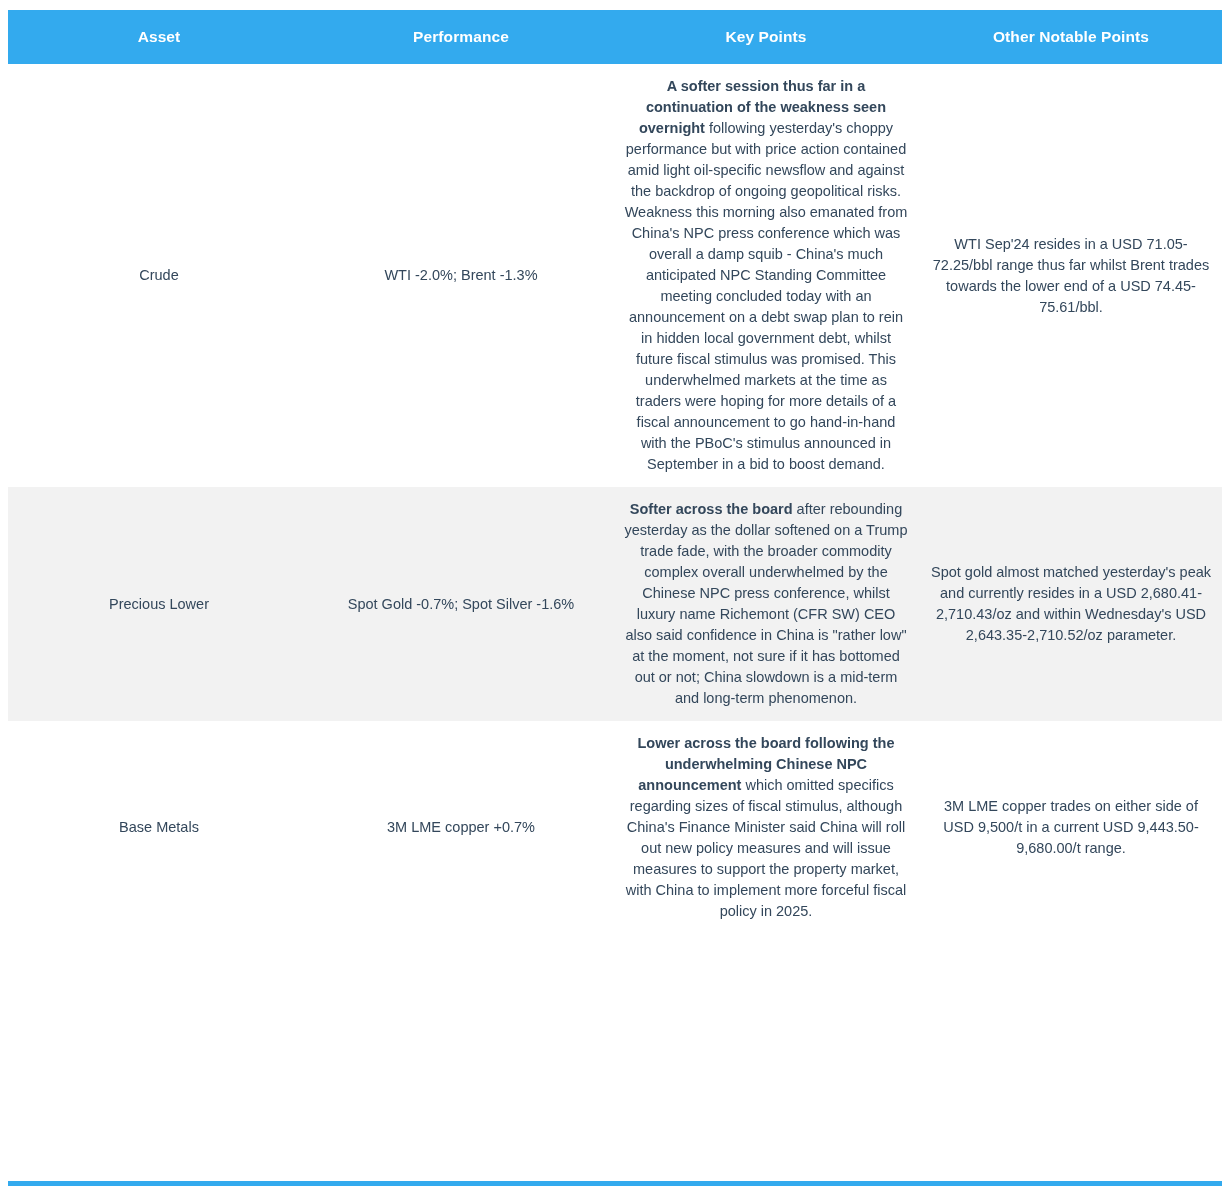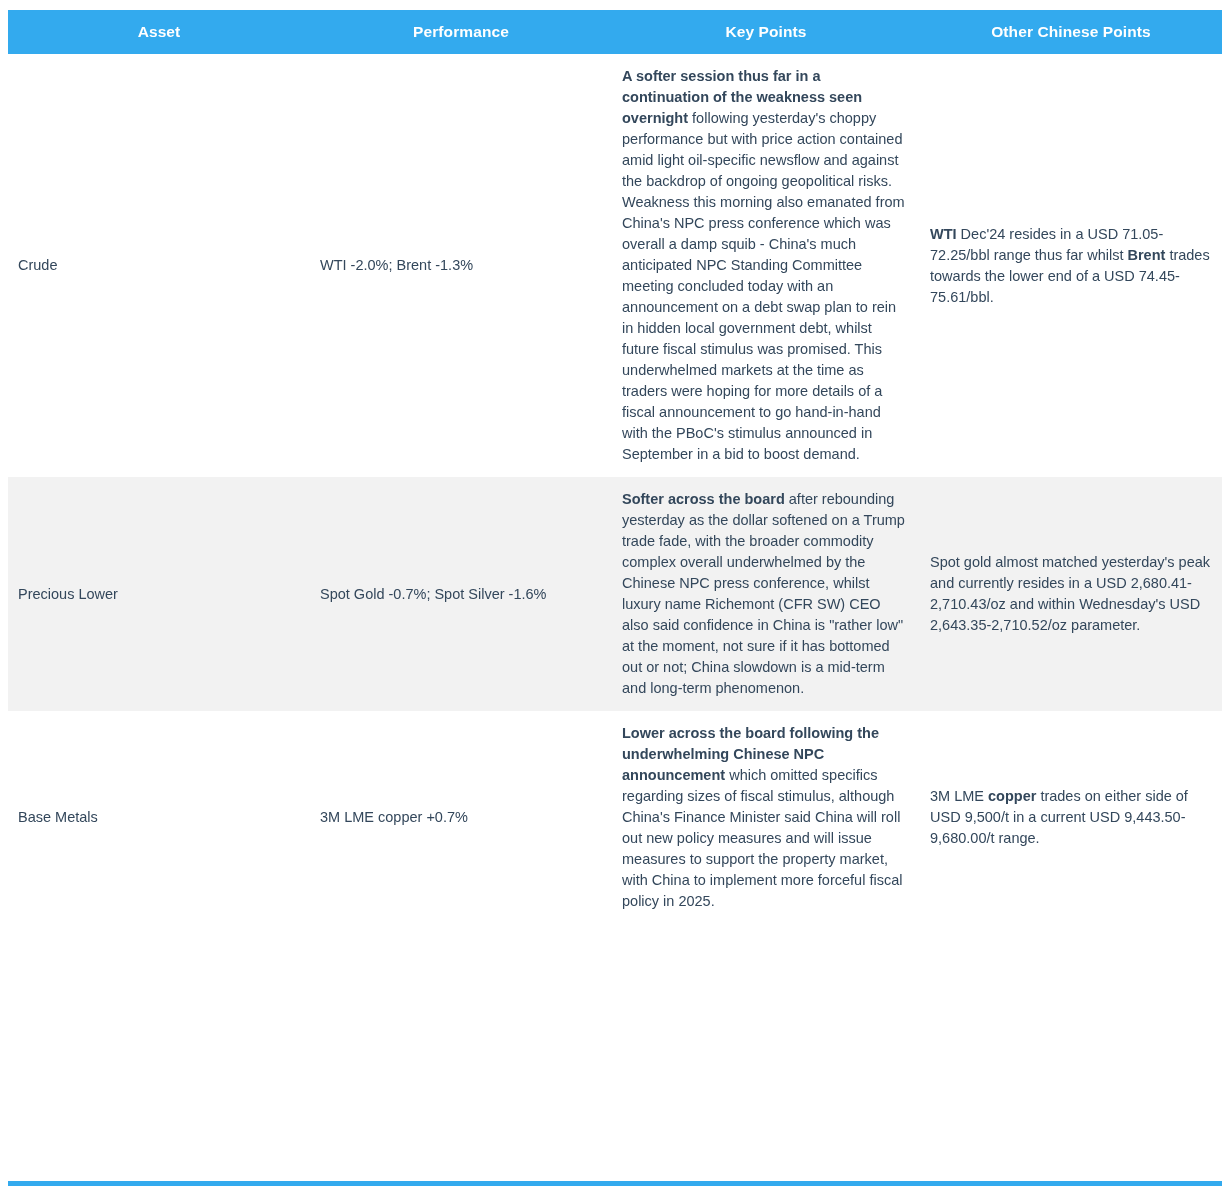--- a/index.html
+++ b/index.html
@@ -29,34 +29,34 @@
     table-layout: fixed;
   }
 
   table.commodities thead th {
     background: #33aaee;
     color: #ffffff;
     font-size: 15.5px;
     font-weight: bold;
     text-align: center;
     vertical-align: middle;
-    height: 44px;
+    height: 54px;
     padding: 0;
     letter-spacing: 0.1px;
   }
 
   col.c-asset        { width: 302px; }
   col.c-performance  { width: 302px; }
   col.c-key          { width: 308px; }
   col.c-other        { width: 302px; }
 
   table.commodities tbody td {
     font-size: 14.5px;
     line-height: 21px;
-    text-align: left;
+    text-align: center;
     vertical-align: middle;
     color: #33475b;
     padding: 12px 10px;
     border: none;
   }
 
   tbody tr.row-alt td {
     background: #f2f2f2;
   }
 
@@ -71,21 +71,21 @@
   td.cell-asset,
   td.cell-performance {
     padding-left: 14px;
     padding-right: 14px;
   }
 
   .lead {
     font-weight: bold;
   }
   .em {
-    font-weight: bold;
+    font-weight: normal;
   }
 
   .bottom-rule {
     position: absolute;
     left: 8px;
     top: 1181px;
     width: 1214px;
     height: 5px;
     background: #33aaee;
   }
@@ -99,30 +99,30 @@
       <col class="c-asset">
       <col class="c-performance">
       <col class="c-key">
       <col class="c-other">
     </colgroup>
     <thead>
       <tr>
         <th>Asset</th>
         <th>Performance</th>
         <th>Key Points</th>
-        <th>Other Chinese Points</th>
+        <th>Other Notable Points</th>
       </tr>
     </thead>
     <tbody>
 
       <tr class="row-main">
         <td class="cell-asset">Crude</td>
         <td class="cell-performance">WTI -2.0%; Brent -1.3%</td>
         <td class="cell-key"><span class="lead">A softer session thus far in a continuation of the weakness seen overnight</span><span> following yesterday's choppy performance but with price action contained amid light oil-specific newsflow and against the backdrop of ongoing geopolitical risks. Weakness this morning also emanated from China's NPC press conference which was overall a damp squib - China's much anticipated NPC Standing Committee meeting concluded today with an announcement on a debt swap plan to rein in hidden local government debt, whilst future fiscal stimulus was promised. This underwhelmed markets at the time as traders were hoping for more details of a fiscal announcement to go hand-in-hand with the PBoC's stimulus announced in September in a bid to boost demand.</span></td>
-        <td class="cell-other"><span class="em">WTI</span><span> Dec'24 resides in a USD 71.05-72.25/bbl range thus far whilst </span><span class="em">Brent</span><span> trades towards the lower end of a USD 74.45-75.61/bbl.</span></td>
+        <td class="cell-other"><span class="em">WTI</span><span> Sep'24 resides in a USD 71.05-72.25/bbl range thus far whilst </span><span class="em">Brent</span><span> trades towards the lower end of a USD 74.45-75.61/bbl.</span></td>
       </tr>
 
       <tr class="row-alt">
         <td class="cell-asset">Precious Lower</td>
         <td class="cell-performance">Spot Gold -0.7%; Spot Silver -1.6%</td>
         <td class="cell-key"><span class="lead">Softer across the board</span><span> after rebounding yesterday as the dollar softened on a Trump trade fade, with the broader commodity complex overall underwhelmed by the Chinese NPC press conference, whilst luxury name Richemont (CFR SW) CEO also said confidence in China is "rather low" at the moment, not sure if it has bottomed out or not; China slowdown is a mid-term and long-term phenomenon.</span></td>
         <td class="cell-other"><span class="em"></span><span>Spot gold almost matched yesterday's peak and currently resides in a USD 2,680.41-2,710.43/oz and within Wednesday's USD 2,643.35-2,710.52/oz parameter.</span><span class="em"></span><span></span></td>
       </tr>
 
       <tr class="row-main">

